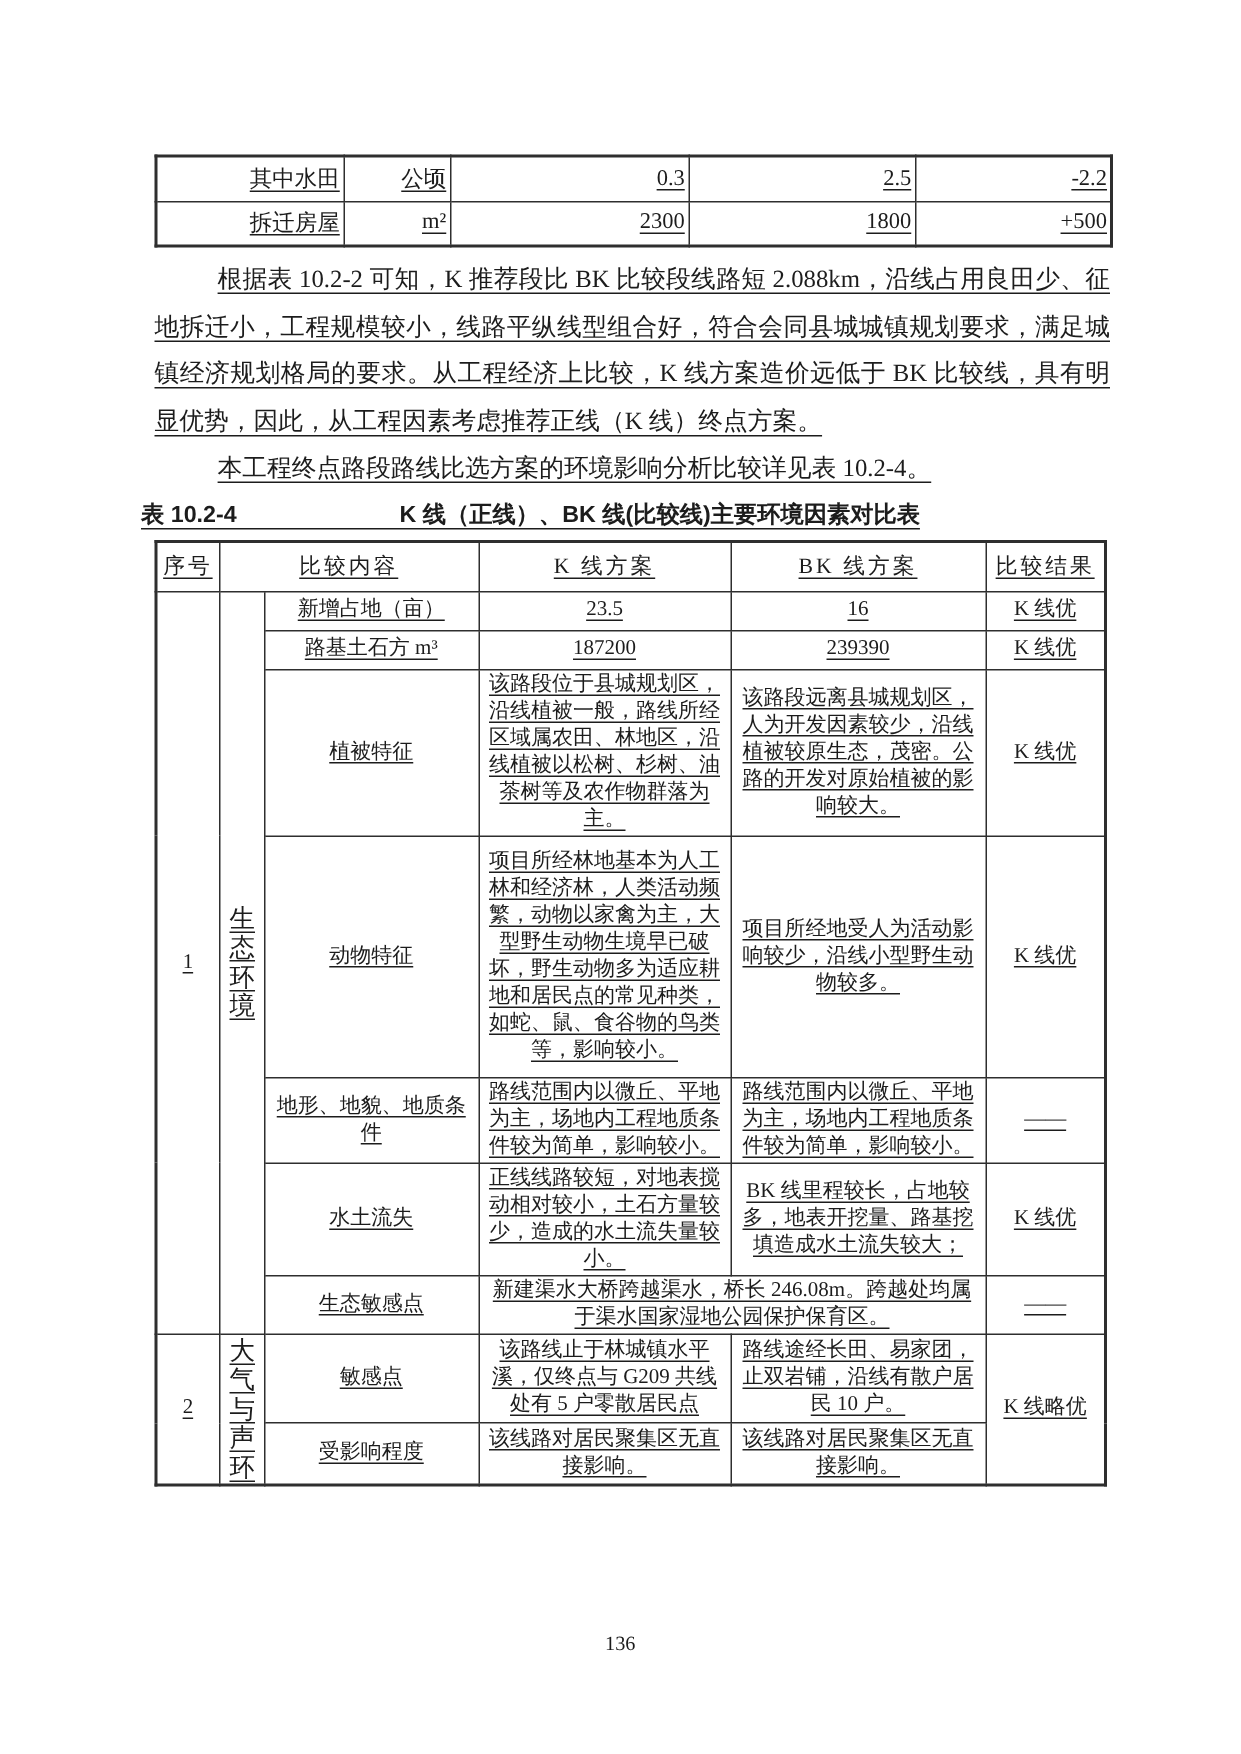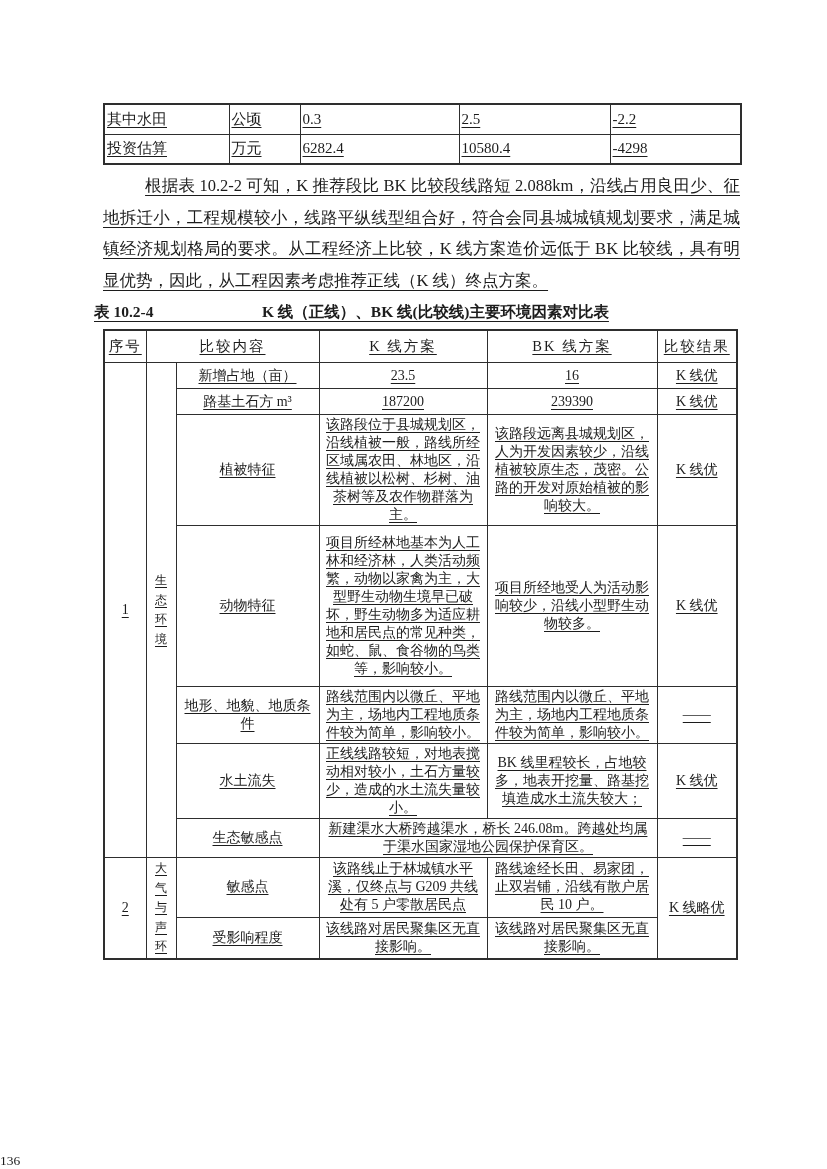--- a/index.html
+++ b/index.html
@@ -23,21 +23,21 @@
   
   table.t1 {
     width: 637px;
     border-collapse: collapse;
     table-layout: fixed;
     border: 2px solid #2e2e2e;
   }
   table.t1 td {
     border: 1px solid #2e2e2e;
     height: 30px;
-    text-align: left;
+    text-align: right;
     vertical-align: middle;
     font-size: 15px;
     text-decoration: underline;
     text-underline-offset: 3px;
     padding: 0 2px;
   }
 
   
   .textblock { margin-top: 5px; }
   p.body {
@@ -45,21 +45,21 @@
     font-size: 16.5px;
     line-height: 31.5px;
     text-align: justify;
     text-indent: 2.55em;
     text-decoration: underline;
     text-underline-offset: 4px;
   }
   p.caption {
     margin: 0;
     margin-left: -9px;
-    font-family: Liberation Serif, serif;
+    font-family: Liberation Sans, sans-serif;
     font-weight: bold;
     font-size: 15.5px;
     line-height: 31.5px;
     text-decoration: underline;
     text-underline-offset: 4px;
     white-space: pre;
   }
 
   
   table.t2 {
@@ -87,30 +87,31 @@
   tr.rh-geo td { height: 57px; }
   tr.rh-soil td { height: 71px; }
   tr.rh-eco td { height: 35px; }
   tr.rh-sen td { height: 56px; }
   tr.rh-aff td { height: 35px; }
   .vtext {
     width: 16px;
     margin: 0 auto;
     word-break: break-all;
     line-height: 19.5px;
-    font-size: 12px;
+    font-size: 17px;
     text-align: center;
     font-family: Liberation Serif, serif;
   }
 
   .page-number {
     position: absolute;
-    top: 1153px;
+    top: 1088px;
     left: 0;
     width: 827px;
+    text-align: center;
     font-size: 13.5px;
     font-family: Liberation Serif, serif;
   }
 </style>
 </head>
 <body>
 
 <div class="page">
   <div class="content">
 
@@ -124,31 +125,32 @@
         </colgroup>
       <tbody>
         <tr>
           <td>其中水田</td>
           <td>公顷</td>
           <td>0.3</td>
           <td>2.5</td>
           <td>-2.2</td>
         </tr>
         <tr>
-          <td>投资估算</td>
-          <td>万元</td>
-          <td>6282.4</td>
-          <td>10580.4</td>
-          <td>-4298</td>
+          <td>拆迁房屋</td>
+          <td>m²</td>
+          <td>2300</td>
+          <td>1800</td>
+          <td>+500</td>
         </tr>
       </tbody>
     </table>
 
     <div class="textblock">
       <p class="body">根据表 10.2-2 可知，K 推荐段比 BK 比较段线路短 2.088km，沿线占用良田少、征地拆迁小，工程规模较小，线路平纵线型组合好，符合会同县城城镇规划要求，满足城镇经济规划格局的要求。从工程经济上比较，K 线方案造价远低于 BK 比较线，具有明显优势，因此，从工程因素考虑推荐正线（K 线）终点方案。</p>
+      <p class="body">本工程终点路段路线比选方案的环境影响分析比较详见表 10.2-4。</p>
       <p class="caption">表 10.2-4　　　　　　　K 线（正线）、BK 线(比较线)主要环境因素对比表</p>
     </div>
 
     <table class="t2">
       <colgroup>
           <col style="width:42px">
           <col style="width:30px">
           <col style="width:143px">
           <col style="width:168px">
           <col style="width:170px">

